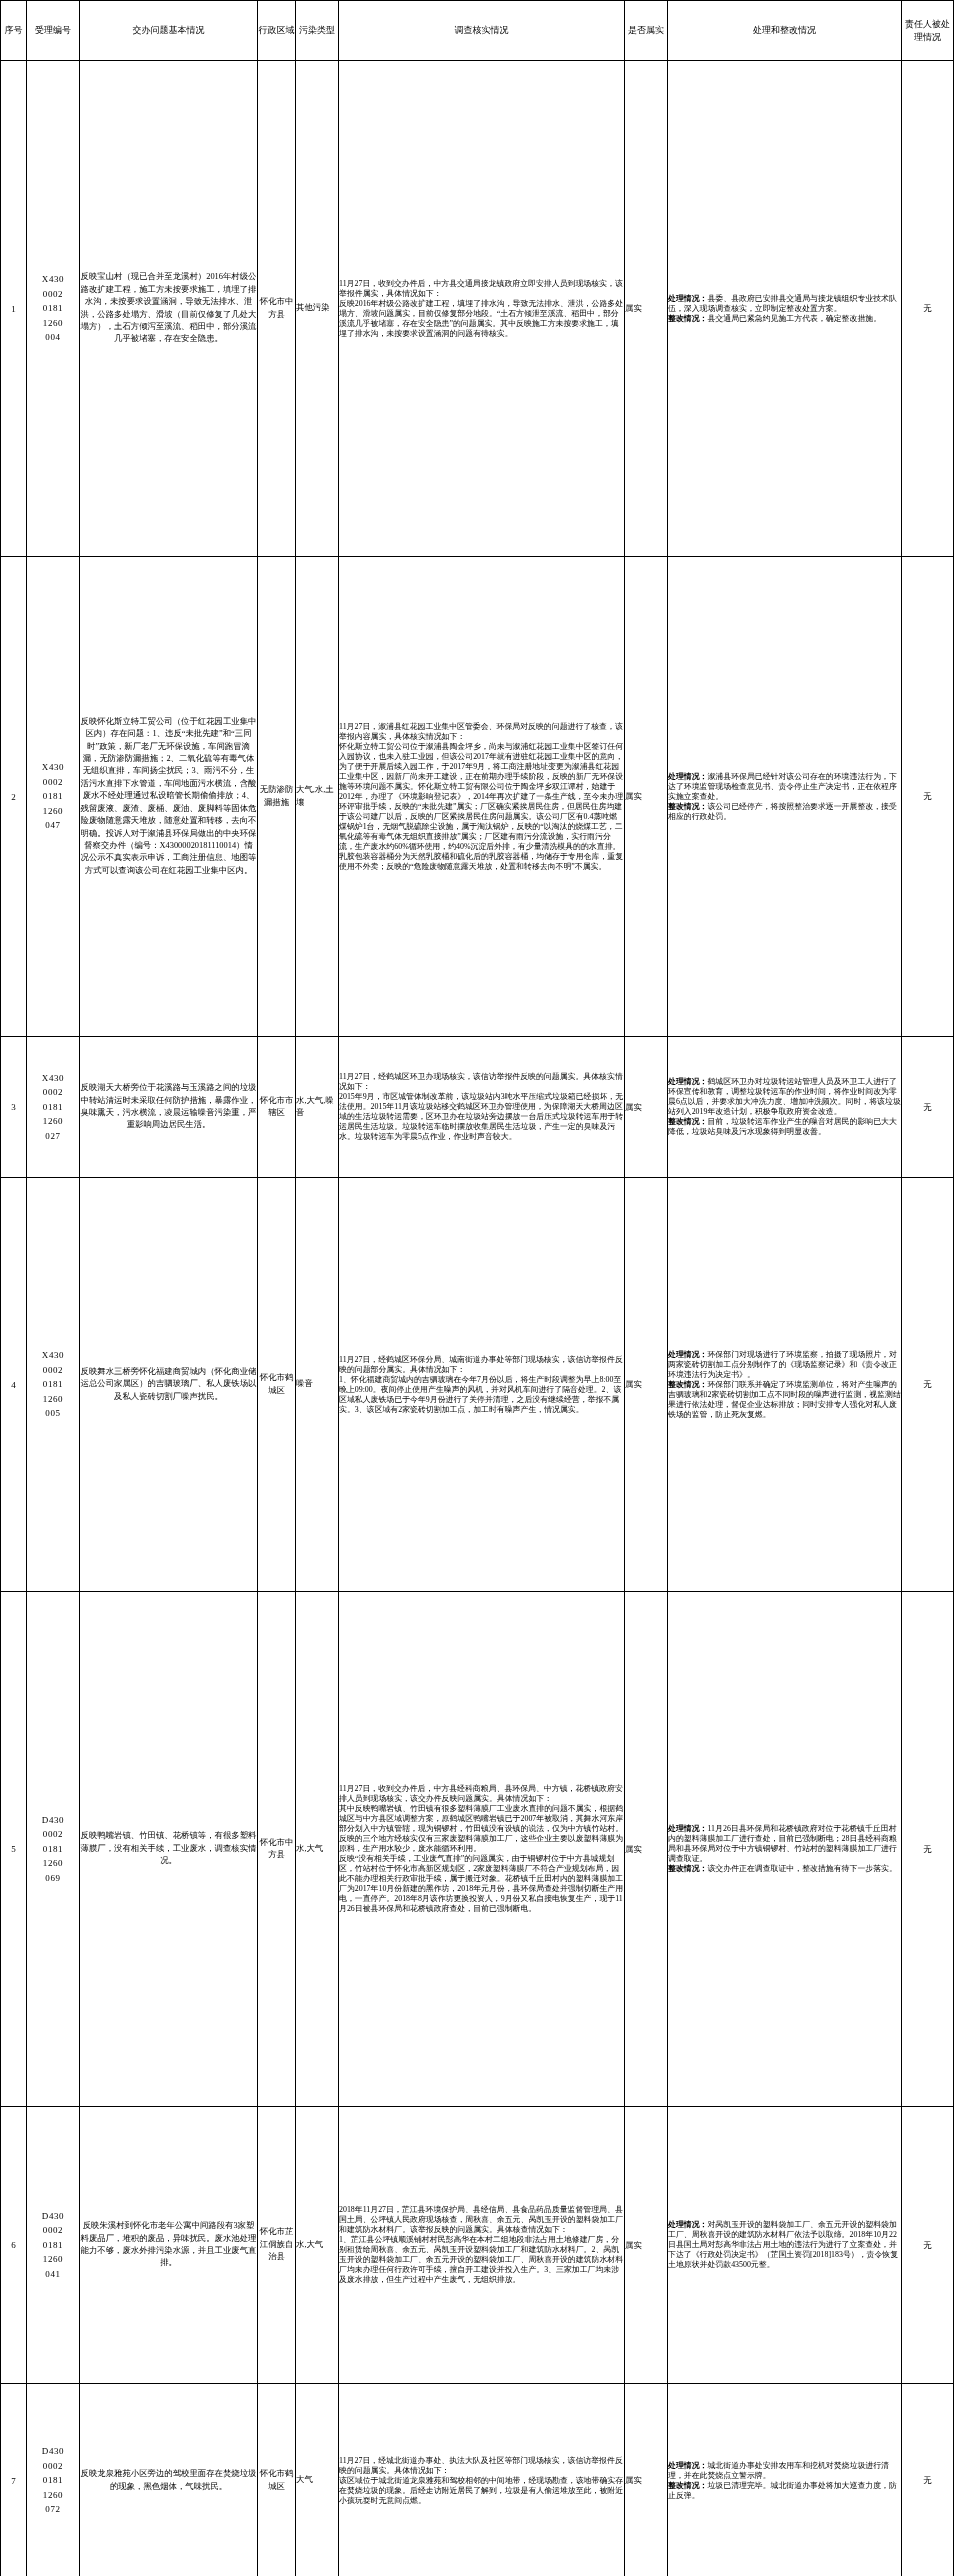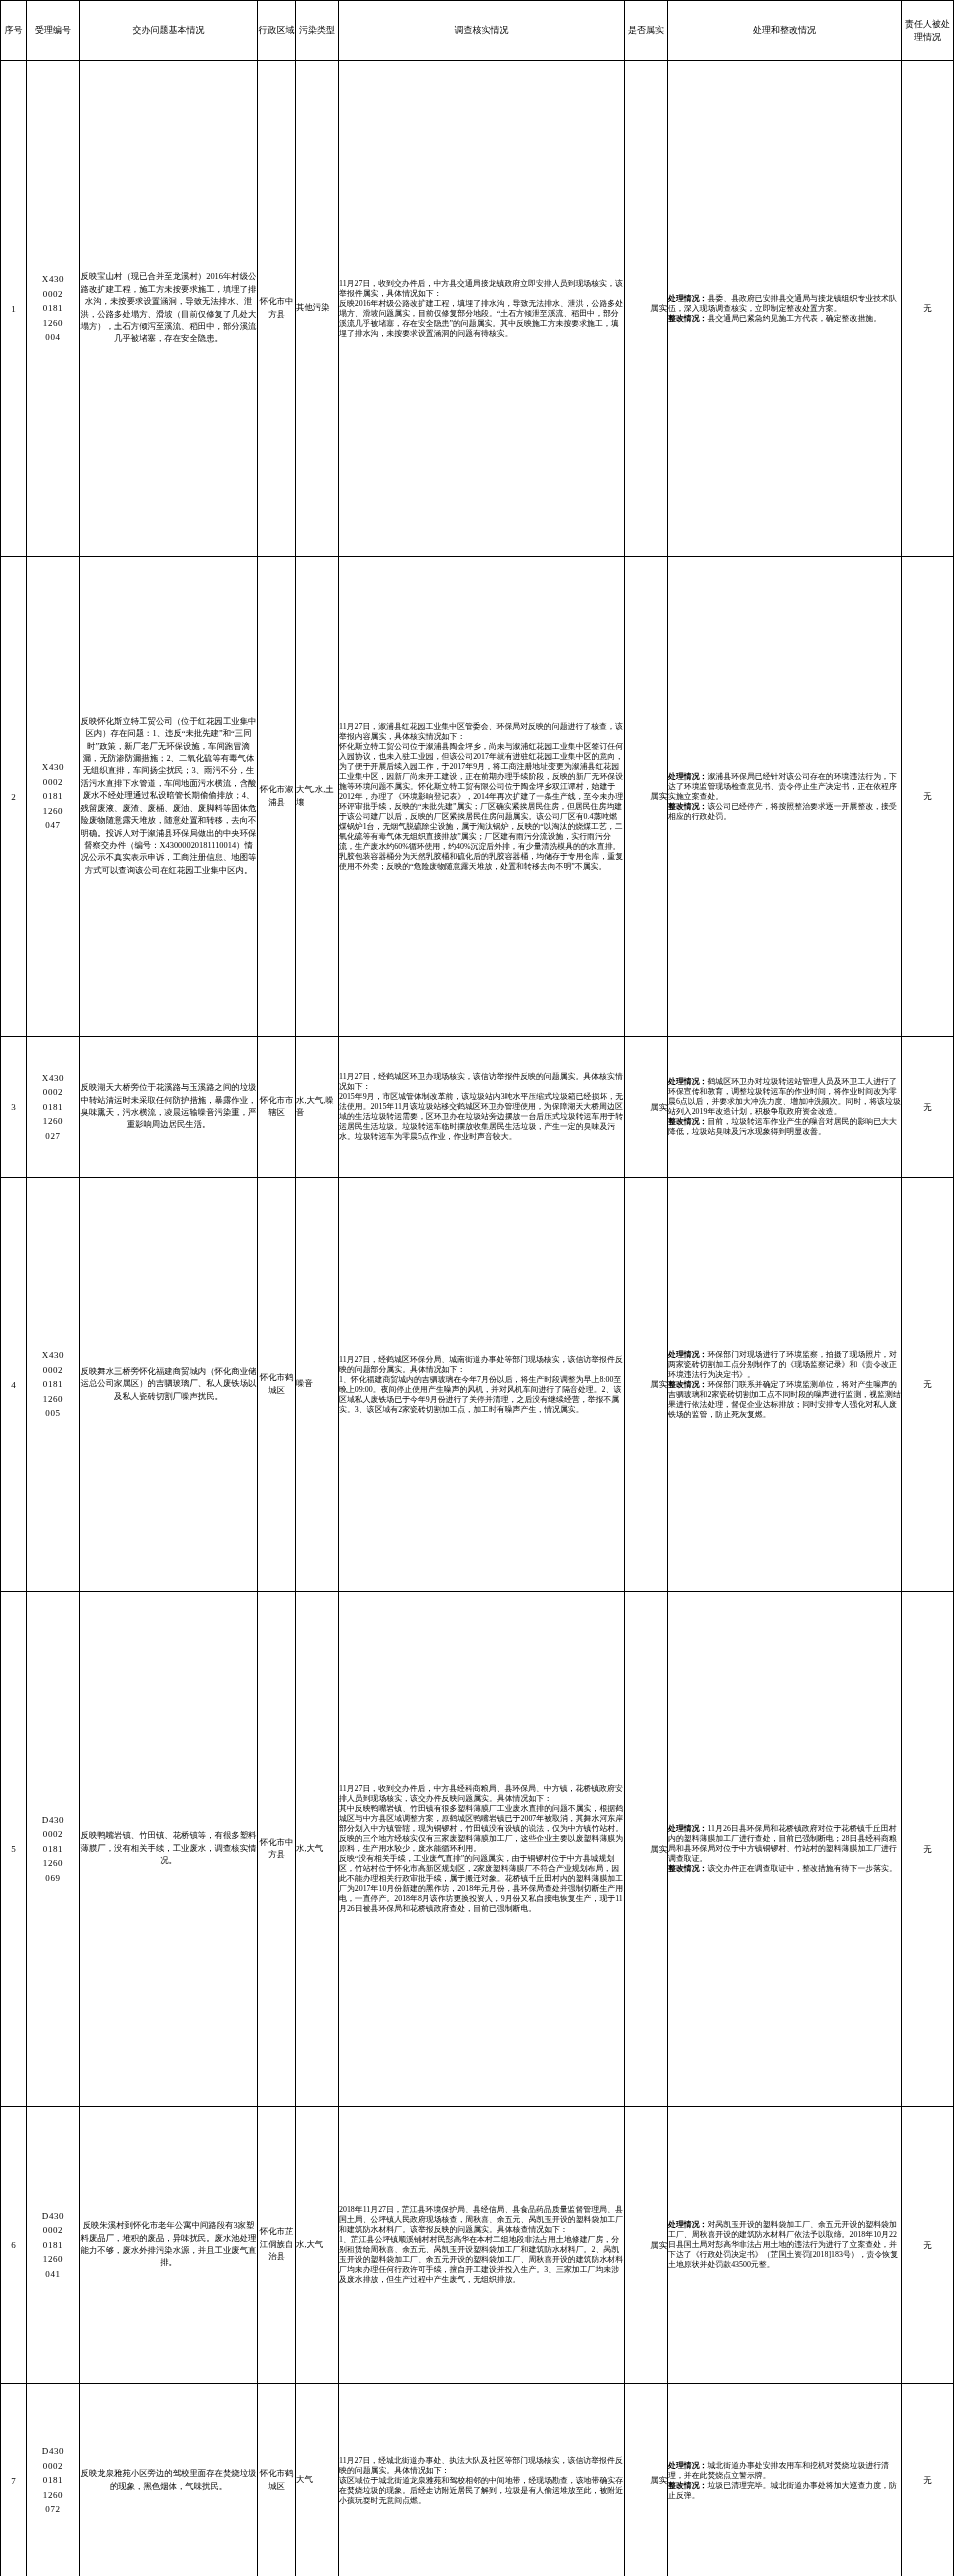--- a/index.html
+++ b/index.html
@@ -16,21 +16,21 @@
   tbody tr:nth-child(5){height:515px;}
   tbody tr:nth-child(6){height:277px;}
   tbody tr:nth-child(7){height:194px;}
   td.c-seq{text-align:center;font-size:9px;}
   td.c-no{text-align:center;font-size:9px;line-height:14.6px;white-space:pre-line;letter-spacing:0.6px;}
   td.c-problem{text-align:center;font-size:8.4px;line-height:12.4px;padding:3.4px 6.8px;}
   td.c-region{text-align:center;font-size:8.4px;line-height:12.4px;padding:0 9.6px;}
   td.c-type{text-align:left;font-size:8.4px;line-height:12.4px;padding:0 10.7px;}
   td.c-invest{text-align:left;font-size:7.9px;line-height:10px;padding:3.4px 4.5px;}
   td.c-invest p{margin:0;}
-  td.c-verified{text-align:right;font-size:8.4px;}
+  td.c-verified{text-align:left;font-size:8.4px;}
   td.c-handle{text-align:left;font-size:7.9px;line-height:10px;padding:3.4px 5.6px;}
   td.c-handle p{margin:0;}
   td.c-handle b{font-weight:bold;}
   td.c-resp{text-align:center;font-size:8.4px;}
 </style>
 </head>
 <body>
 
 <div class="page">
   <table class="grid">
@@ -86,21 +86,21 @@
   </tr>
 
   <tr>
     <td class="c-seq">2</td>
     <td class="c-no">X430
 0002
 0181
 1260
 047</td>
     <td class="c-problem">反映怀化斯立特工贸公司（位于红花园工业集中区内）存在问题：1、违反“未批先建”和“三同时”政策，新厂老厂无环保设施，车间跑冒滴漏，无防渗防漏措施；2、二氧化硫等有毒气体无组织直排，车间扬尘扰民；3、雨污不分，生活污水直排下水管道，车间地面污水横流，含酸废水不经处理通过私设暗管长期偷偷排放；4、残留废液、废渣、废桶、废油、废脚料等固体危险废物随意露天堆放，随意处置和转移，去向不明确。投诉人对于溆浦县环保局做出的中央环保督察交办件（编号：X43000020181110014）情况公示不真实表示申诉，工商注册信息、地图等方式可以查询该公司在红花园工业集中区内。</td>
-    <td class="c-region">怀化市溆浦县</td>
+    <td class="c-region">无防渗防漏措施</td>
     <td class="c-type">大气,水,土壤</td>
     <td class="c-invest">
       <div>
               <p>11月27日，溆浦县红花园工业集中区管委会、环保局对反映的问题进行了核查，该举报内容属实，具体核实情况如下：</p>
               <p>怀化斯立特工贸公司位于溆浦县陶金坪乡，尚未与溆浦红花园工业集中区签订任何入园协议，也未入驻工业园，但该公司2017年就有进驻红花园工业集中区的意向，为了便于开展后续入园工作，于2017年9月，将工商注册地址变更为溆浦县红花园工业集中区，因新厂尚未开工建设，正在前期办理手续阶段，反映的新厂无环保设施等环境问题不属实。怀化斯立特工贸有限公司位于陶金坪乡双江谭村，始建于2012年，办理了《环境影响登记表》，2014年再次扩建了一条生产线，至今未办理环评审批手续，反映的“未批先建”属实；厂区确实紧挨居民住房，但居民住房均建于该公司建厂以后，反映的厂区紧挨居民住房问题属实。该公司厂区有0.4蒸吨燃煤锅炉1台，无烟气脱硫除尘设施，属于淘汰锅炉，反映的“以淘汰的烧煤工艺，二氧化硫等有毒气体无组织直接排放”属实；厂区建有雨污分流设施，实行雨污分流，生产废水约60%循环使用，约40%沉淀后外排，有少量清洗模具的的水直排。乳胶包装容器桶分为天然乳胶桶和硫化后的乳胶容器桶，均储存于专用仓库，重复使用不外卖；反映的“危险废物随意露天堆放，处置和转移去向不明”不属实。</p>
             </div>
     </td>
     <td class="c-verified">属实</td>
     <td class="c-handle">
       <div>

